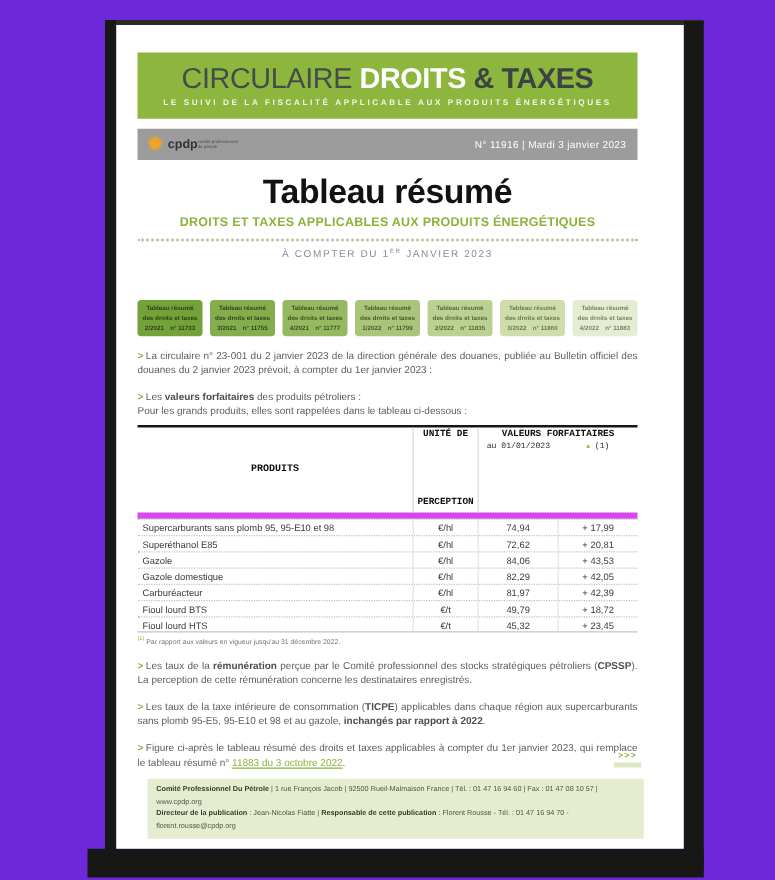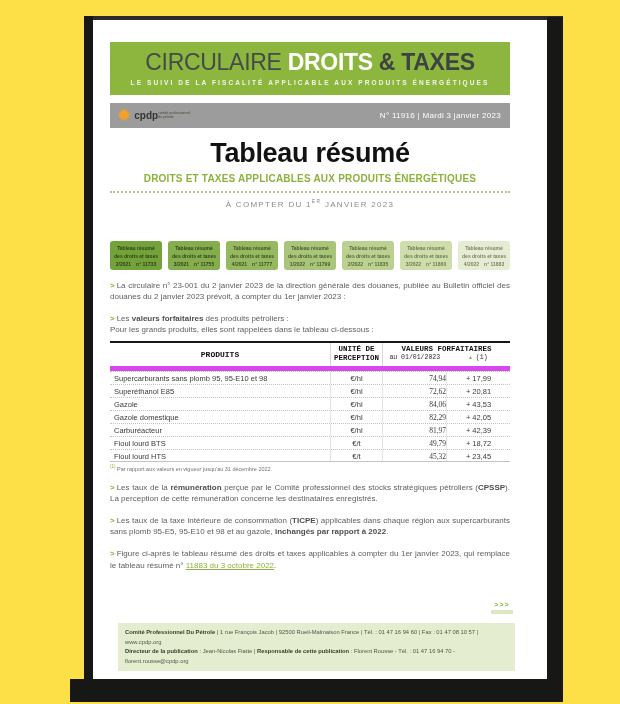--- a/index.html
+++ b/index.html
@@ -1,18 +1,18 @@
 <!DOCTYPE html>
 <html><head>
 <meta charset="utf-8">
 <title>Circulaire Droits &amp; Taxes</title>
 <style>
   * { margin:0; padding:0; box-sizing:border-box; }
   html,body { width:620px; height:704px; background:#ffffff; font-family:"Liberation Sans", sans-serif; }
-  .stage { position:relative; width:620px; height:704px; background:#fde047; overflow:hidden; }
+  .stage { position:relative; width:620px; height:704px; background:#6d28d9; overflow:hidden; }
 
   
   .frame-top    { position:absolute; left:84px; top:16px;  width:479px; height:4px;  background:#2b2b29; }
   .frame-left   { position:absolute; left:84px; top:16px;  width:9px;   height:674px; background:#171715; }
   .frame-right  { position:absolute; left:547px; top:17px; width:16px;  height:679px; background:#171715; }
   .frame-bottom { position:absolute; left:70px; top:679px; width:493px; height:23px; background:#171715; }
 
   .page { position:absolute; left:93px; top:20px; width:454px; height:659px; background:#ffffff; }
   .content { position:absolute; left:17px; top:0; width:400px; }
 
@@ -47,33 +47,33 @@
   
   .para { margin-top:10px; font-size:8px; color:#5b5e60; line-height:1.45; text-align:justify; }
   .para .bullet { color:#8cb23c; font-weight:700; margin-right:2px; }
   .para b { color:#4c4f51; }
   .link { color:#8cb23c; text-decoration:underline; cursor:pointer; }
 
   
   .tbl { margin-top:5px; border-top:2px solid #161616; }
   .thead { display:flex; border-bottom:5px solid #d946ef;font-family:Liberation Mono, monospace; }
   .th-products { width:55%; display:flex; align-items:center; justify-content:center; font-size:8px; font-weight:700; color:#101010; }
-  .th-unit { width:13%; border-left:1px solid #d9d9d9; display:flex; flex-direction:column; align-items:center; justify-content:center; font-size:7.5px; font-weight:700; color:#101010; line-height:1.25; padding:2px 0; }
+  .th-unit { width:13%; border-left:1px solid #d9d9d9; display:flex; flex-direction:column; align-items:center; justify-content:center; font-size:7.5px; font-weight:700; color:#101010; line-height:1.25; padding:2px 0;gap:45px; }
   .th-group { width:32%; border-left:1px solid #d9d9d9; }
   .th-group-title { text-align:center; font-size:7.5px; font-weight:700; color:#101010; padding-top:2px; }
   .th-subrow { display:flex; padding:1px 0 2px; }
   .th-sub { width:50%; text-align:center; font-size:6.5px; color:#2c2c2c; }
   .tri { color:#8cb23c; font-size:5px; }
 
   .trow { display:flex; height:13px; align-items:stretch; border-top:1px dotted #c3c3c3; font-size:7.5px; color:#3a3a3a; }
   .trow:first-of-type { border-top:none; }
   .trow:last-of-type { border-bottom:1px solid #c3c3c3; }
   .td-product { width:55%; padding-left:4px; line-height:13px; white-space:nowrap; overflow:hidden; }
   .td-unit { width:13%; text-align:center; line-height:13px; border-left:1px solid #e3e3e3; }
-  .td-value { width:16%; text-align:right; line-height:13px; border-left:1px solid #e3e3e3;font-family:Liberation Serif, serif; }
+  .td-value { width:16%; text-align:center; line-height:13px; border-left:1px solid #e3e3e3; }
   .td-delta { width:16%; text-align:center; line-height:13px; border-left:1px solid #e3e3e3; }
 
   .footnote { margin-top:2px; font-size:5.5px; color:#727272; }
   .footnote sup { color:#8cb23c; font-size:4.5px; }
 
   
   .marker { position:absolute; right:34px; top:581px; text-align:center; }
   .marker-glyphs { color:#8cb23c; font-size:7px; font-weight:700; letter-spacing:1px; line-height:1; }
   .marker-strip { width:22px; height:4px; background:#dde7c4; margin-top:2px; }
 

